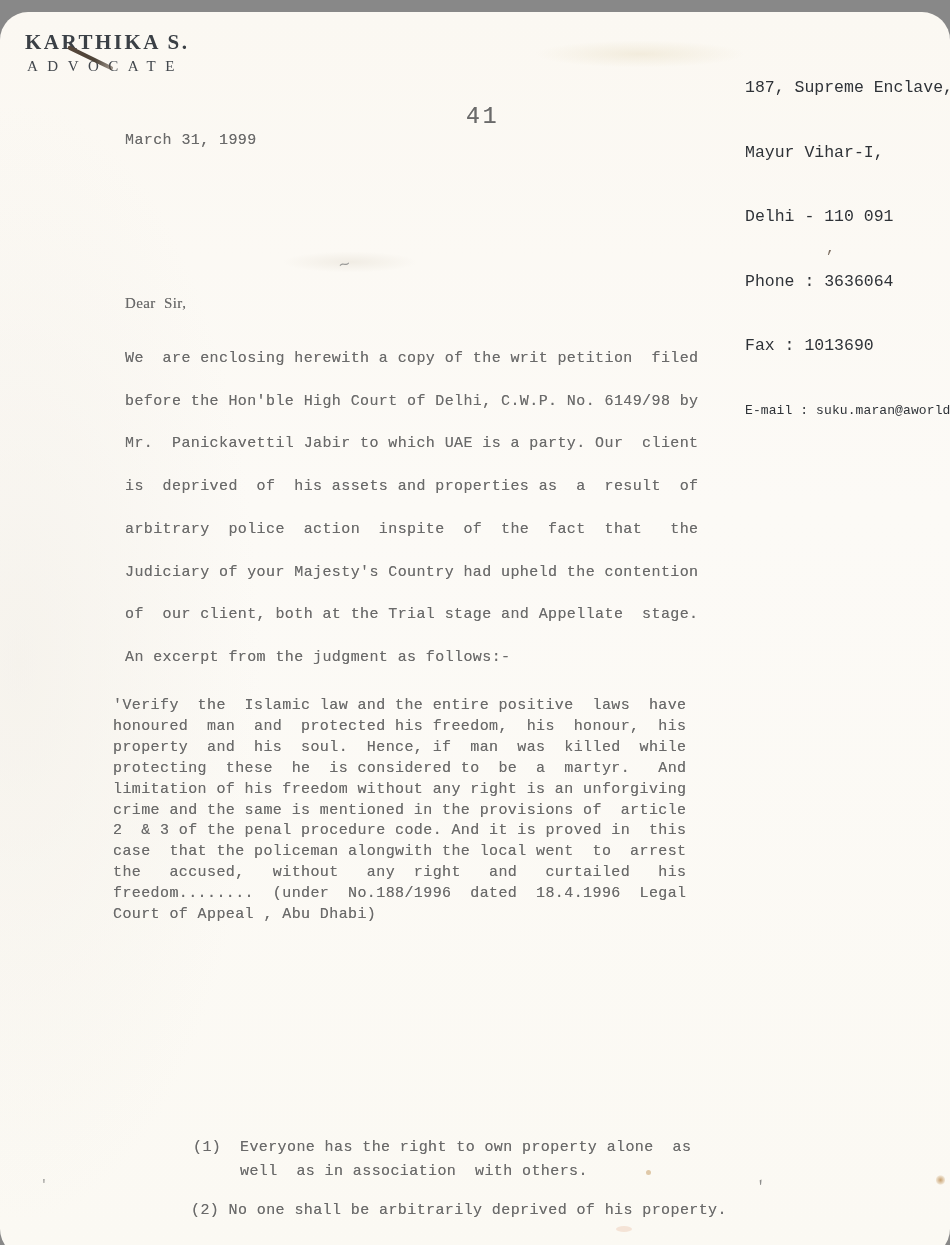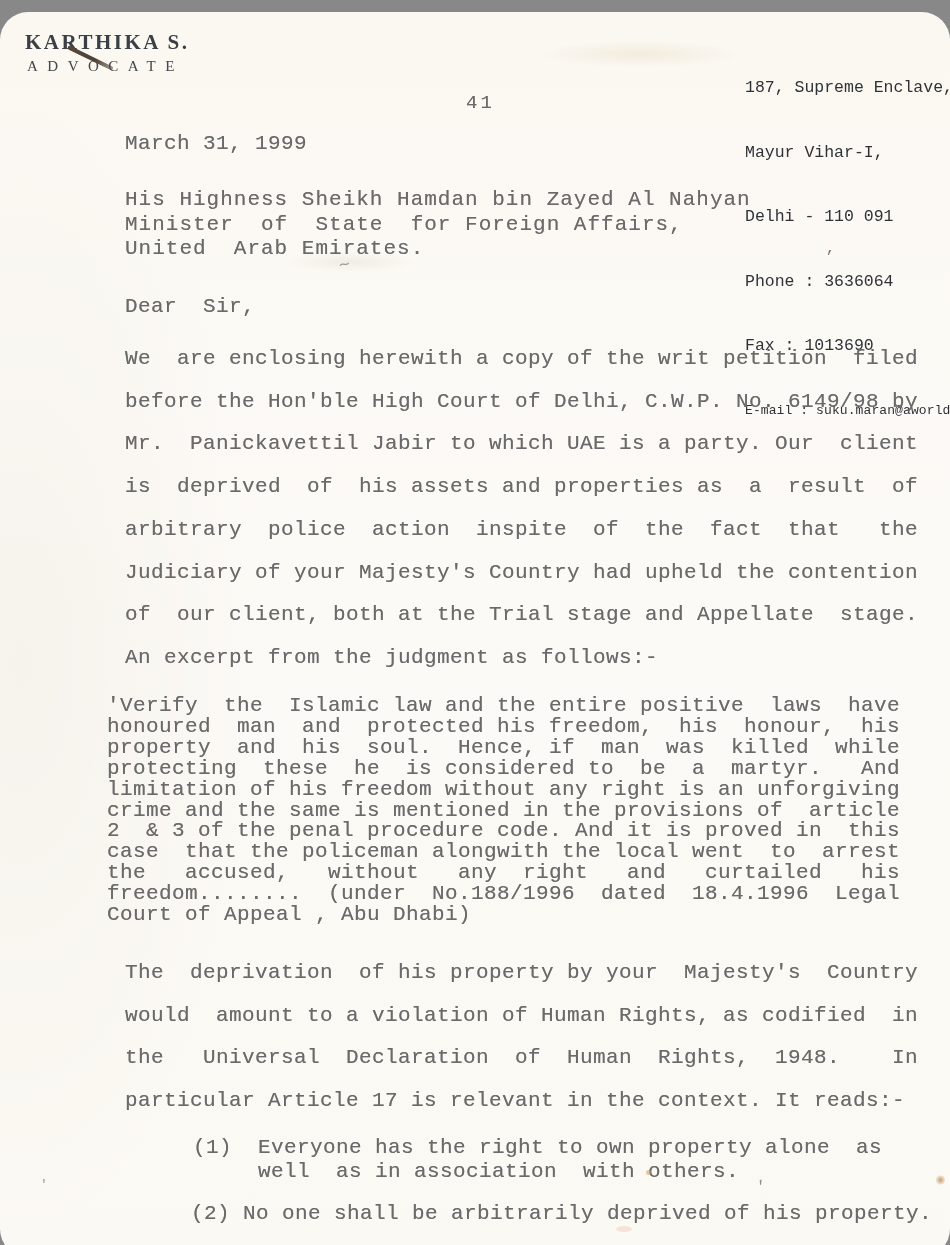--- a/index.html
+++ b/index.html
@@ -14,21 +14,21 @@
       radial-gradient(ellipse 90px 14px at 350px 250px, rgba(225,218,205,0.4), transparent 75%),
       radial-gradient(ellipse 300px 700px at 20px 650px, rgba(240,236,228,0.5), transparent 80%),
       linear-gradient(180deg,#fbf8f2 0%, #fcfaf6 40%, #fbf9f3 100%);
     font-family:"Liberation Mono","DejaVu Sans Mono",monospace;
     border-radius:28px;
   }
   .typed{
     position:absolute;
     font-family:"Liberation Mono","DejaVu Sans Mono",monospace;
     color:#6a6a6a;
-    font-size:21px;
+    font-size:15px;
     letter-spacing:0.4px;
     white-space:pre;
     text-shadow:0 0 0.5px rgba(90,90,90,0.55);
   }
   .double{line-height:42.7px;}
   .single{line-height:20.9px;}
   .lh-name{
     position:absolute;left:25px;top:18px;
     font-family:"Liberation Serif","DejaVu Serif",serif;
     font-weight:700;font-size:21px;letter-spacing:2.5px;color:#3b4046;
@@ -46,21 +46,21 @@
     transform:rotate(26deg);
     transform-origin:left center;
   }
   .address{
     position:absolute;left:745px;top:22px;
     font-family:Liberation Mono, monospace;
     font-size:16.5px;line-height:21.5px;color:#2e3237;
     white-space:pre;
   }
   .address .email{font-size:13px;letter-spacing:0.1px;}
-  .page-number{left:466px;top:80px;letter-spacing:3px;font-size:19px;}
+  .page-number{left:466px;top:92px;letter-spacing:3px;font-size:23px;}
   .mark{position:absolute;pointer-events:none;}
   .mark-tilde{left:338px;top:243px;color:#9a9a98;font-size:15px;transform:rotate(-10deg);font-family:"DejaVu Sans",sans-serif;}
   .mark-apos1{left:826px;top:228px;color:#7d6f62;font-size:15px;}
   .mark-comma2{left:756px;top:1158px;color:#8e8e8c;font-size:15px;transform:rotate(-20deg);}
   .mark-rust{left:936px;top:1163px;width:9px;height:10px;
     background:radial-gradient(circle at 50% 50%, rgba(186,138,78,0.8), rgba(196,150,90,0.25) 60%, transparent 75%);}
   .mark-dot{left:646px;top:1158px;width:5px;height:5px;border-radius:50%;
     background:rgba(201,160,106,0.55);}
   .mark-smudge{left:616px;top:1214px;width:16px;height:6px;border-radius:50%;
     background:rgba(231,185,160,0.35);}
@@ -81,51 +81,44 @@
     <div>Delhi - 110 091</div>
     <div>Phone : 3636064</div>
     <div>Fax : 1013690</div>
     <div class="email">E-mail : suku.maran@aworld.net</div>
   </div>
 
   <div class="typed page-number">41</div>
 
   <div class="typed" style="left:125px;top:120px;">March 31, 1999</div>
 
-  <div class="typed" style="left:125px;top:176px;line-height:24.5px;letter-spacing:1px;">His Highness Sheikh Hamdan bin Zayed Al Nahyan
-Minister  of  State  for Foreign Affairs,
-United  Arab Emirates.</div>
 
-  <div class="typed" style="left:125px;top:283px;">Dear  Sir,</div>
+  <div class="typed" style="left:125px;top:283px;font-family:Liberation Serif, serif;">Dear  Sir,</div>
 
   <div class="typed double" style="left:125px;top:326px;">We  are enclosing herewith a copy of the writ petition  filed
 before the Hon'ble High Court of Delhi, C.W.P. No. 6149/98 by
 Mr.  Panickavettil Jabir to which UAE is a party. Our  client
 is  deprived  of  his assets and properties as  a  result  of
 arbitrary  police  action  inspite  of  the  fact  that   the
 Judiciary of your Majesty's Country had upheld the contention
 of  our client, both at the Trial stage and Appellate  stage.
 An excerpt from the judgment as follows:-</div>
 
-  <div class="typed single" style="left:107px;top:684px;">'Verify  the  Islamic law and the entire positive  laws  have
+  <div class="typed single" style="left:113px;top:684px;">'Verify  the  Islamic law and the entire positive  laws  have
 honoured  man  and  protected his freedom,  his  honour,  his
 property  and  his  soul.  Hence, if  man  was  killed  while
 protecting  these  he  is considered to  be  a  martyr.   And
 limitation of his freedom without any right is an unforgiving
 crime and the same is mentioned in the provisions of  article
 2  &amp; 3 of the penal procedure code. And it is proved in  this
 case  that the policeman alongwith the local went  to  arrest
 the   accused,   without   any  right   and   curtailed   his
 freedom........  (under  No.188/1996  dated  18.4.1996  Legal
 Court of Appeal , Abu Dhabi)</div>
 
-  <div class="typed double" style="left:125px;top:940px;">The  deprivation  of his property by your  Majesty's  Country
-would  amount to a violation of Human Rights, as codified  in
-the   Universal  Declaration  of  Human  Rights,  1948.    In
-particular Article 17 is relevant in the context. It reads:-</div>
 
   <div class="typed" style="left:193px;top:1124px;line-height:23.5px;">(1)  Everyone has the right to own property alone  as
      well  as in association  with others.</div>
   <div class="typed" style="left:191px;top:1190px;">(2) No one shall be arbitrarily deprived of his property.</div>
 
   <div class="mark mark-tilde">~</div>
   <div class="mark mark-apos1">,</div>
   <div class="mark mark-comma2">,</div>
   <div class="mark mark-rust"></div>
   <div class="mark mark-dot"></div>

